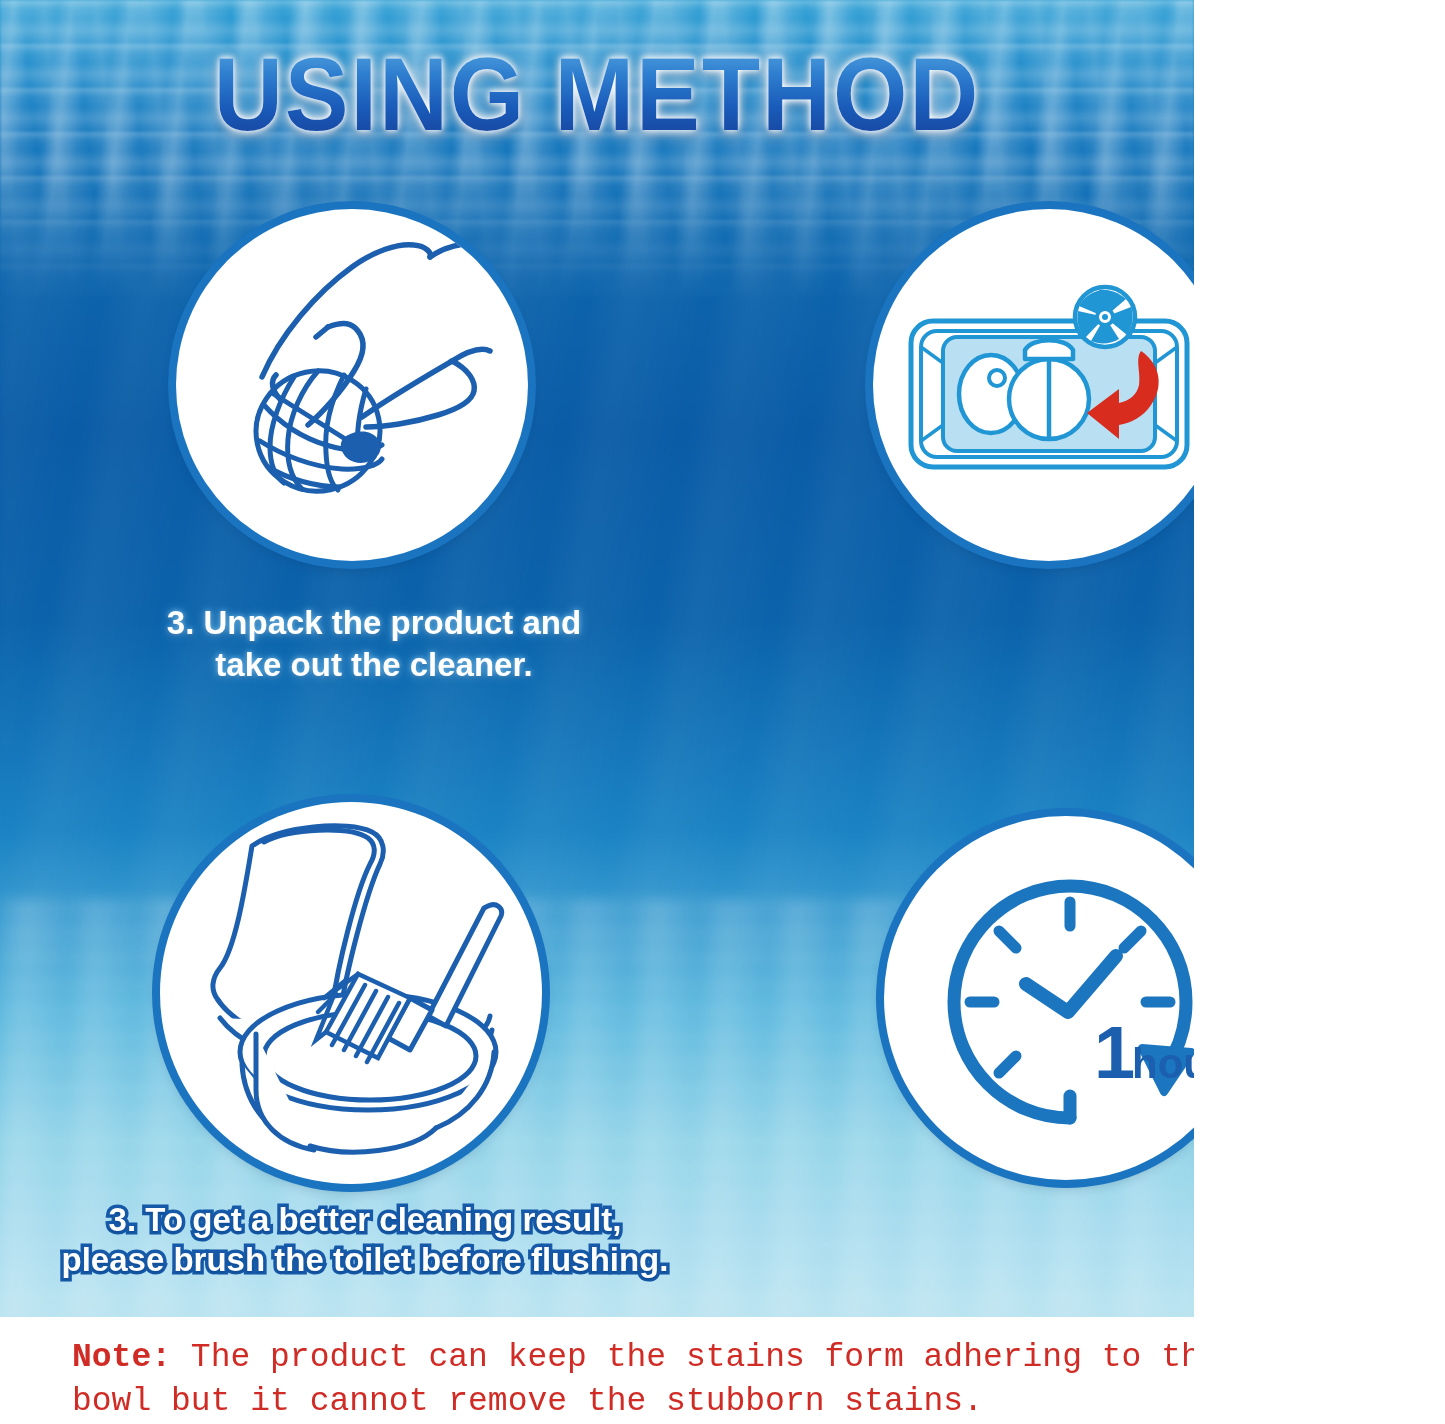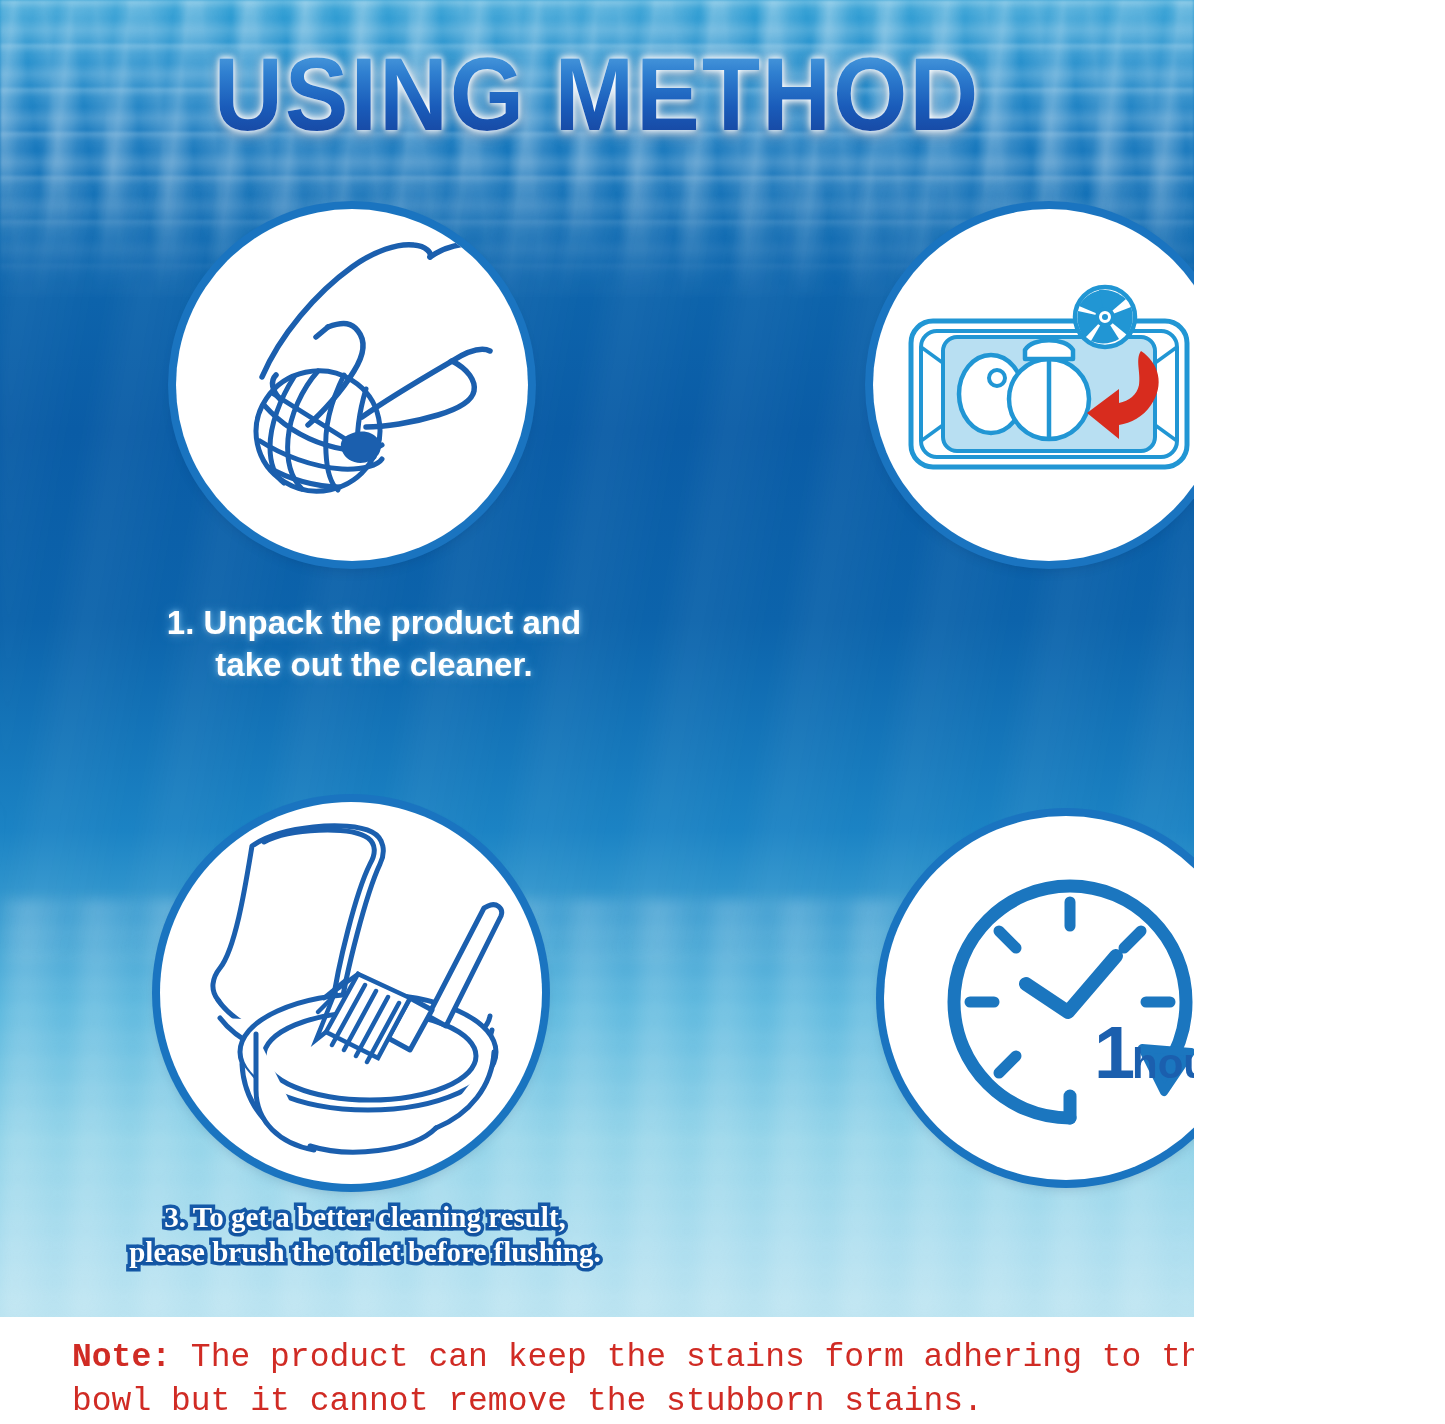--- a/index.html
+++ b/index.html
@@ -152,26 +152,25 @@
   }
   .caption.dark-bg {
     font-size: 33px;
     line-height: 1.26;
     text-shadow:
       0 0 5px rgba(120,190,235,0.95),
       0 0 11px rgba(90,170,225,0.85),
       0 2px 3px rgba(0,40,90,0.5);
   }
   .caption.light-bg {
-    font-size: 29px;
+    font-size: 33px;
     line-height: 1.22;
     -webkit-text-stroke: 7px #1559a8;
     paint-order: stroke fill;
     text-shadow: 0 2px 2px rgba(10,60,120,0.35);
-    font-family: Liberation Serif, serif;
   }
 
   
   .note {
     position: absolute;
     left: 72px;
     top: 1336px;
     width: 1310px;
     color: #d02b24;
     font-size: 33px;
@@ -216,21 +215,21 @@
         <path d="M92 258 C112 270 140 278 164 278"></path>
         <path d="M142 162 C126 180 114 206 112 230 C110 254 116 270 126 280"></path>
         <path d="M168 166 C156 190 148 218 150 244 C151 264 156 276 162 281"></path>
         <path d="M118 168 C104 190 94 216 94 238 C94 256 100 268 108 274"></path>
         <path d="M190 180 C184 200 180 224 182 244"></path>
         <path d="M96 184 L198 248"></path>
       </g>
       <path d="M172 226 C184 220 196 222 202 230 C208 238 204 248 194 252 C182 257 170 252 166 242 C163 234 166 229 172 226 Z" fill="#1b5fae" stroke="none"></path>
     </svg>
   </div>
-  <div class="caption dark-bg" style="left:64px; width:620px; top:602px;">1. Unpack the product and
+  <div class="caption dark-bg" style="left:64px; width:620px; top:602px;">3. Unpack the product and
 take out the cleaner.</div>
 
   <div class="circle" style="left:873px; top:209px; width:352px; height:352px;">
     <svg viewBox="0 0 352 352">
 
       <rect x="38" y="112" width="276" height="146" rx="22" ry="22" fill="none" stroke="#2196d4" stroke-width="5"></rect>
       <rect x="48" y="122" width="256" height="126" rx="16" ry="16" fill="none" stroke="#2196d4" stroke-width="4"></rect>
 
       <g stroke="#2196d4" stroke-width="3.5" fill="none">
         <path d="M48 138 L70 154"></path>

